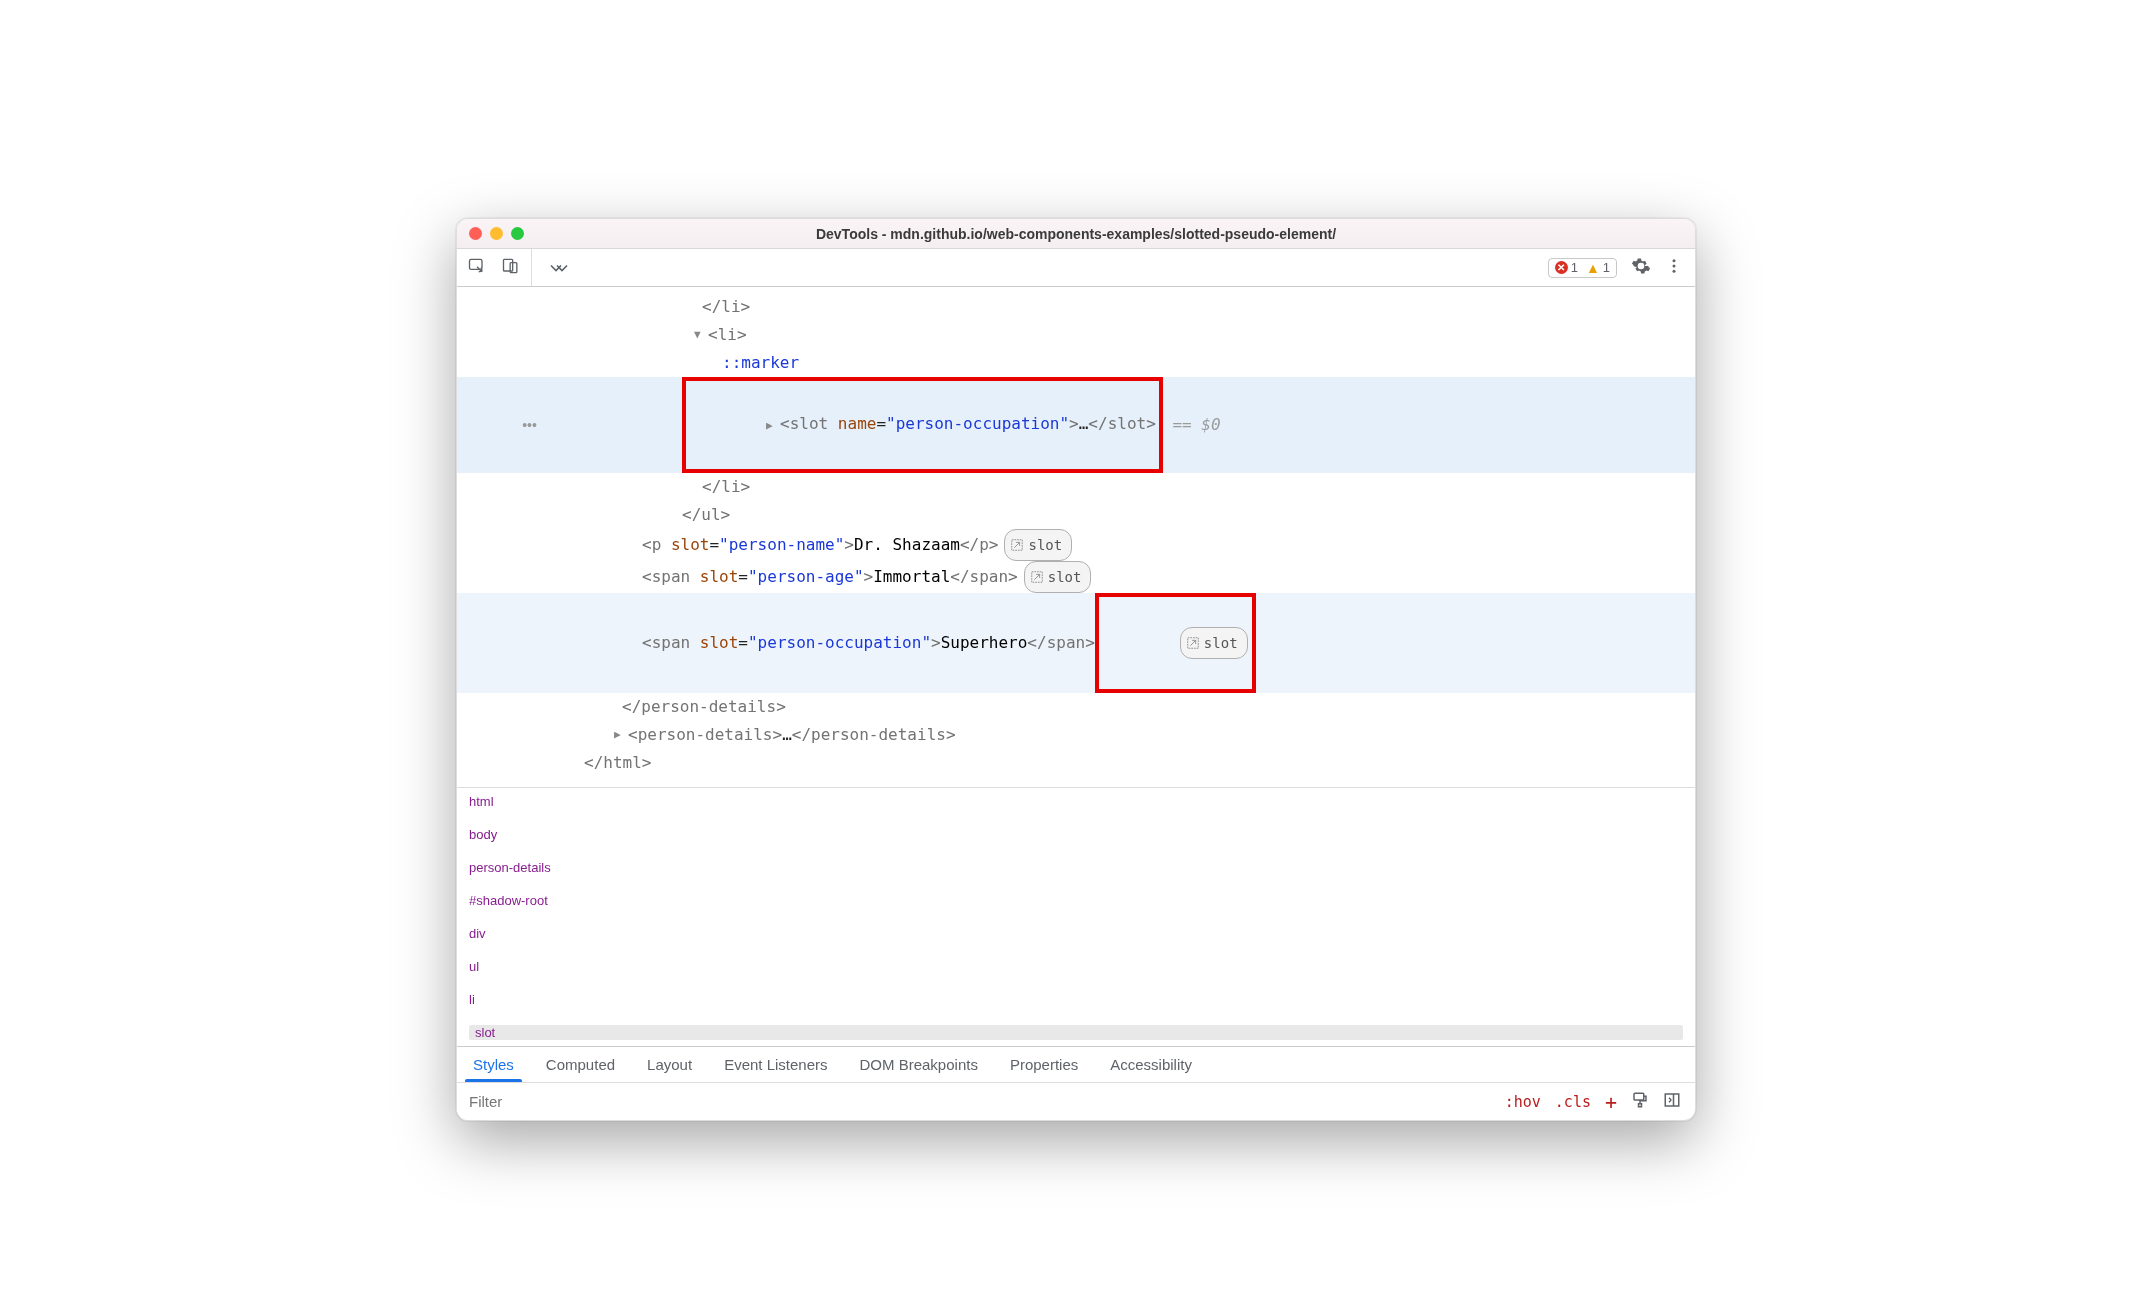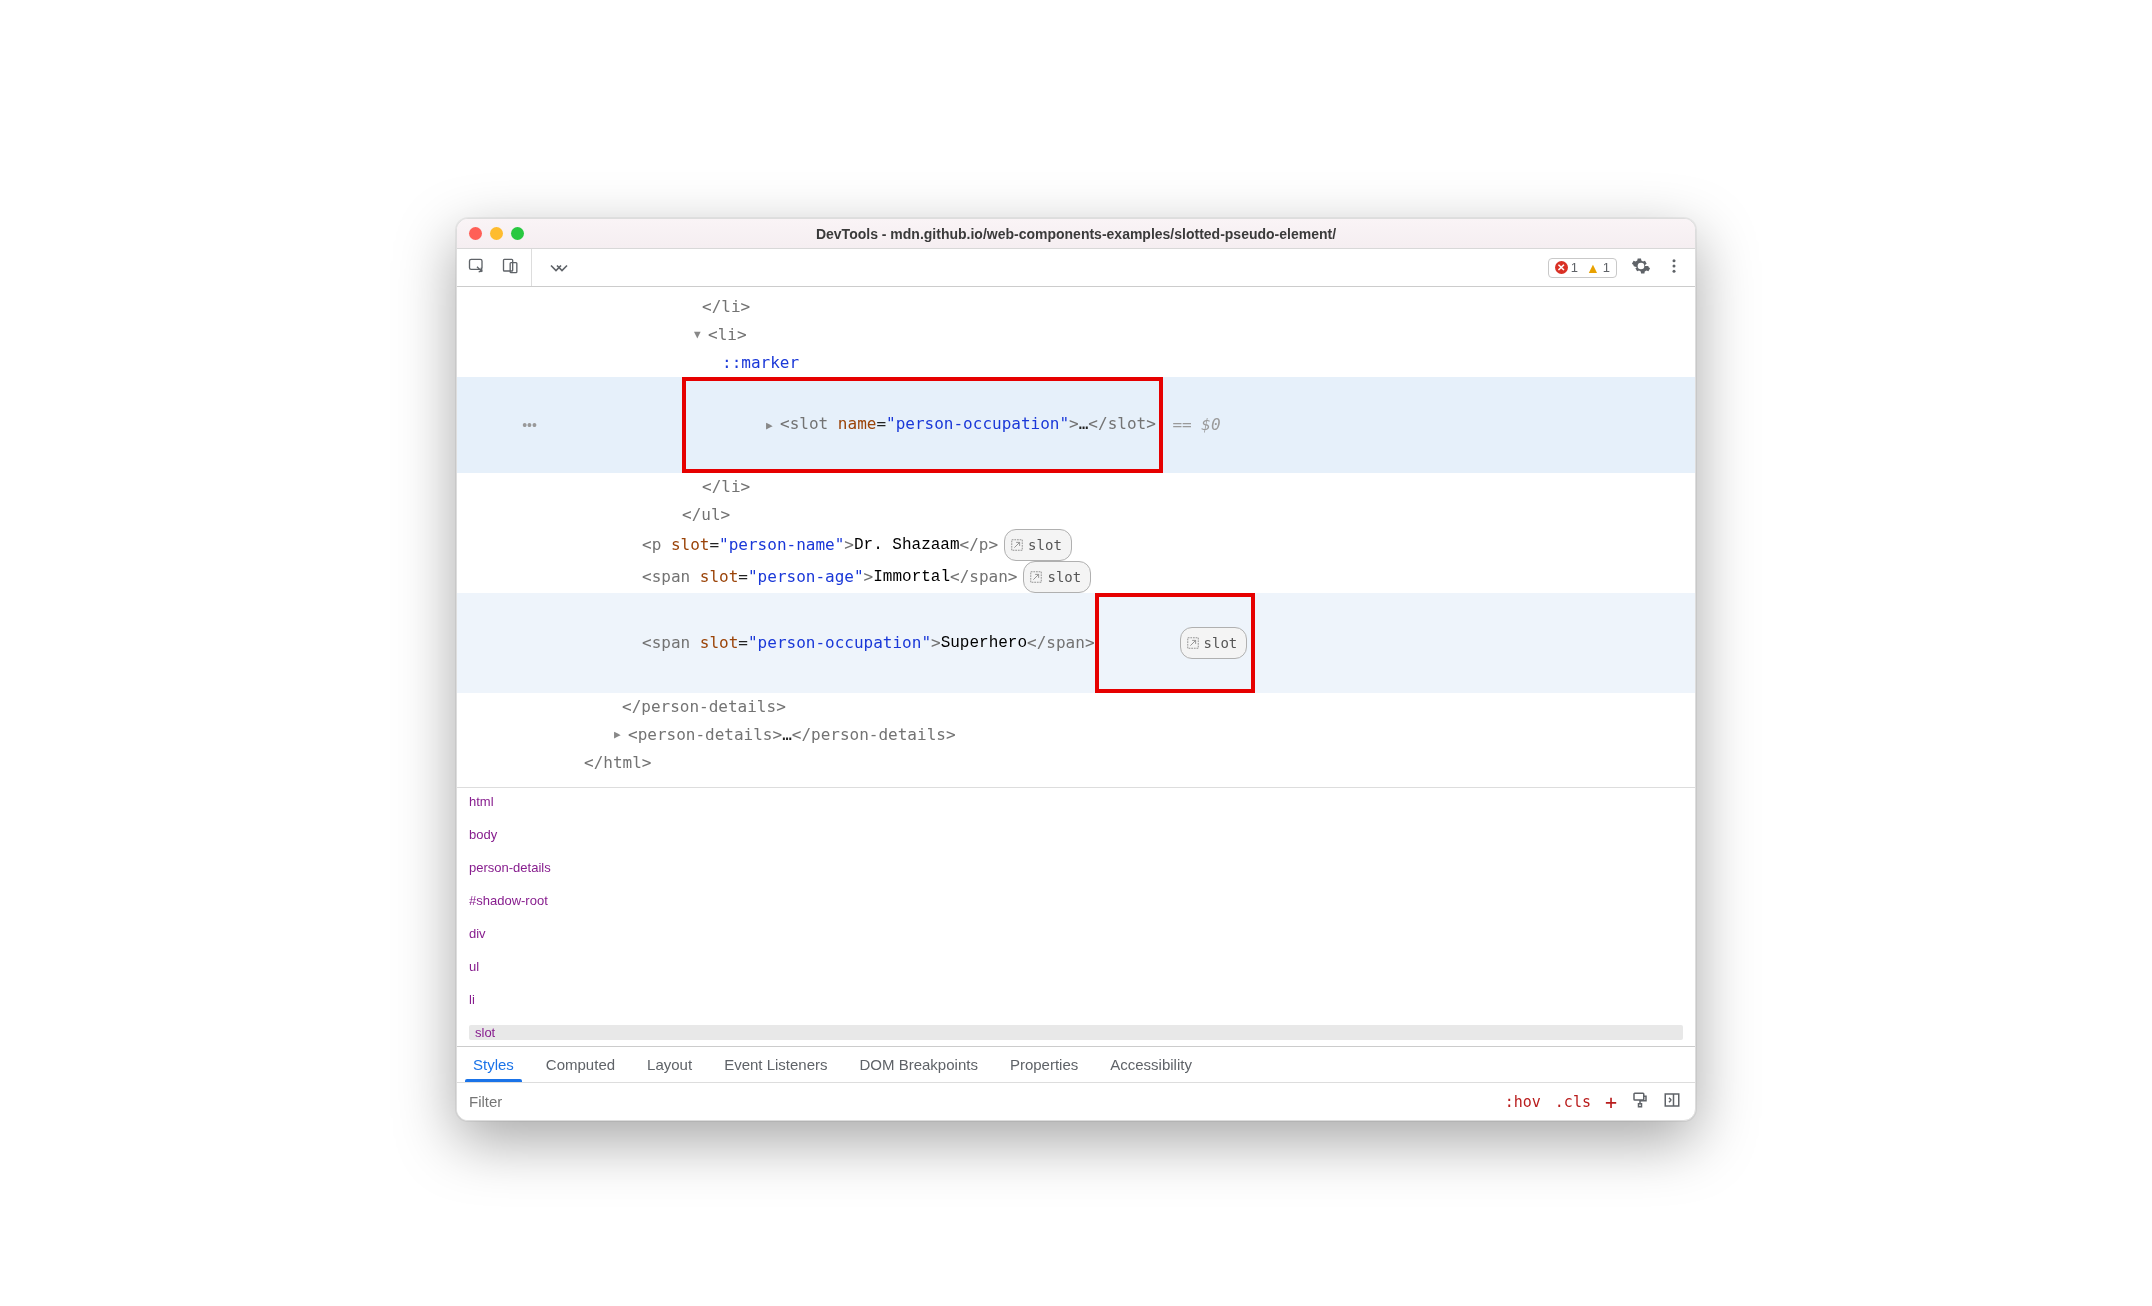--- a/index.html
+++ b/index.html
@@ -63,21 +63,21 @@
   .row { display:flex; align-items:center; white-space:pre; padding-left:30px; }
   .row.sel { background:#e6f0fa; }
   .row.sel2 { background:#eef4fb; }
   .gut { width:85px; flex-shrink:0; text-align:center; color:#999; font-family:-apple-system,sans-serif; font-size:14px; }
   .ind { display:inline-block; }
   .tri { display:inline-block; width:12px; color:#888; font-size:11px; margin-right:2px; }
   .tag { color:#737373; }
   .attr-n { color:#9b4409; }
   .attr-v { color:#1a38d8; }
   .pe { color:#1a38d8; }
-  .txt { color:#000;font-family:Liberation Mono, monospace; }
+  .txt { color:#000; }
   .dim { color:#9a9a9a; font-style:italic; }
   .redbox { border:4px solid #e60000; padding:1px 3px; display:inline-block; }
   .slot-badge {
     display:inline-flex; align-items:center; gap:4px;
     border:1px solid #b0b0b0; border-radius:12px; padding:1px 9px 1px 5px;
     background:#f4f4f4; font-family:Menlo,monospace; font-size:14px; color:#555;
     margin-left:6px; vertical-align:middle;
   }
   .slot-badge svg { width:14px; height:14px; }
   

